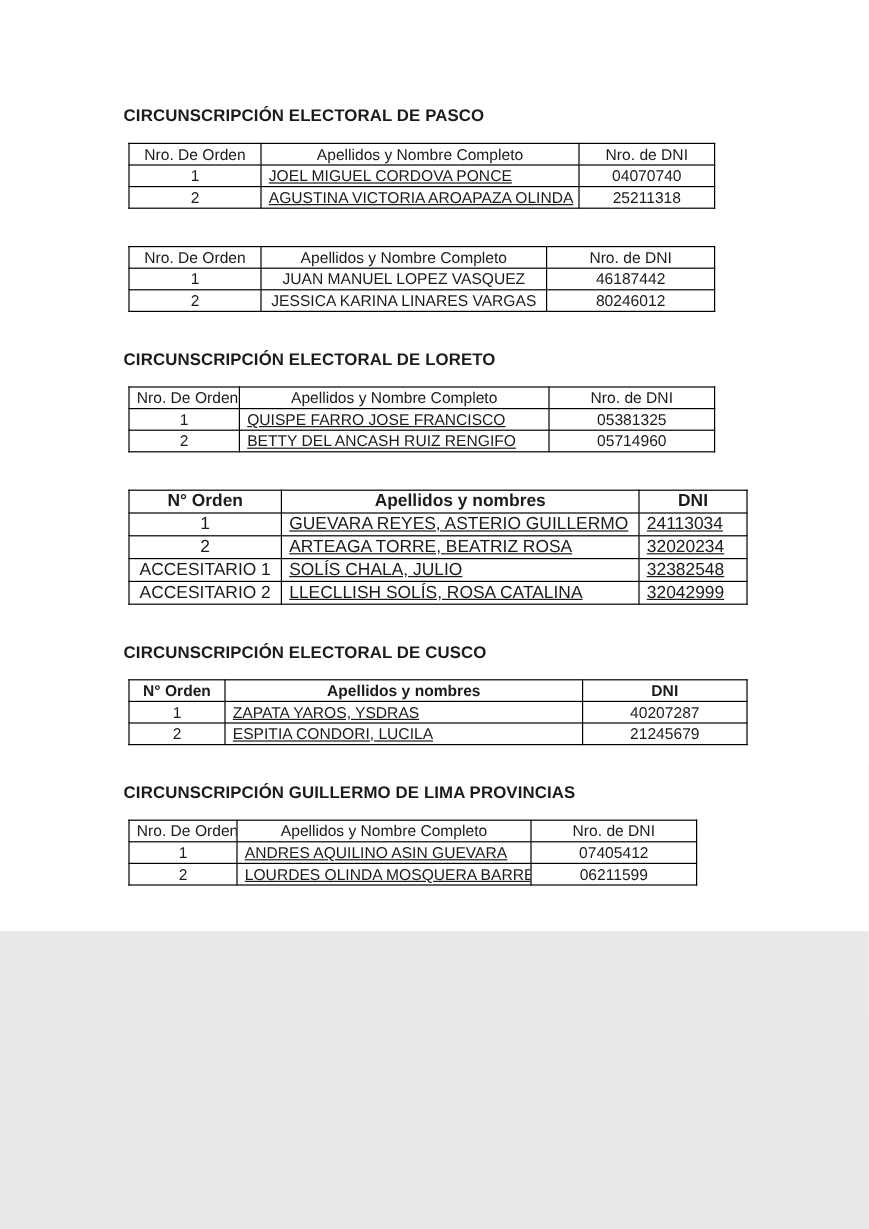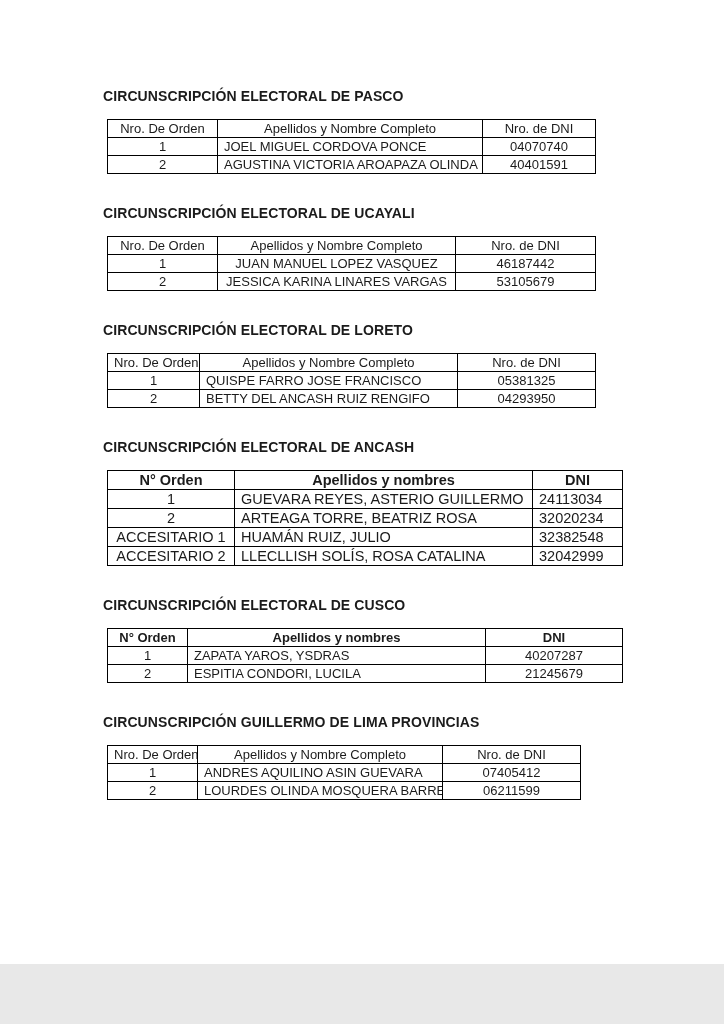--- a/index.html
+++ b/index.html
@@ -3,21 +3,21 @@
 <meta charset="utf-8">
 <style>
   html, body {
     margin: 0;
     padding: 0;
     background: #e8e8e8;
   }
   .page {
     position: relative;
     width: 724px;
-    height: 964px;
+    height: 776px;
     background: #ffffff;
     box-sizing: border-box;
     padding: 88px 0 0 103px;
     font-family: "Liberation Sans", sans-serif;
     color: #1b1b1b;
     overflow: hidden;
   }
   .section {
     margin-bottom: 31px;
   }
@@ -41,21 +41,21 @@
     padding: 1px 6px;
     white-space: nowrap;
     overflow: hidden;
     box-sizing: border-box;
   }
   .tbl-large th, .tbl-large td {
     font-size: 14.5px;
     line-height: 16px;
   }
   .tbl th.hdr-bold { font-weight: 700; }
-  .align-left   { text-align: left; }
+  .align-left   { text-align: left; text-decoration: underline; }
   .align-center { text-align: center; }
 </style>
 </head>
 <body>
 
 <div class="page">
   <div id="sections-root">
   <div class="section">
     <h2 class="section-title">CIRCUNSCRIPCIÓN ELECTORAL DE PASCO</h2>
     <table class="tbl" style="width: 488px;">
@@ -68,46 +68,45 @@
           </thead>
       <tbody>
             <tr>
               <td class="align-center">1</td>
               <td class="align-left">JOEL MIGUEL CORDOVA PONCE</td>
               <td class="align-center">04070740</td>
             </tr>
             <tr>
               <td class="align-center">2</td>
               <td class="align-left">AGUSTINA VICTORIA AROAPAZA OLINDA</td>
-              <td class="align-center">40401591</td>
-            </tr>
-          </tbody>
-    </table>
-  </div>
-
-  <div class="section">
-    <h2 class="section-title">CIRCUNSCRIPCIÓN ELECTORAL DE UCAYALI</h2>
+              <td class="align-center">25211318</td>
+            </tr>
+          </tbody>
+    </table>
+  </div>
+
+  <div class="section">
     <table class="tbl" style="width: 488px;">
       <thead>
             <tr>
               <th style="width: 110px;">Nro. De Orden</th>
               <th style="width: 238px;">Apellidos y Nombre Completo</th>
               <th style="width: 140px;">Nro. de DNI</th>
             </tr>
           </thead>
       <tbody>
             <tr>
               <td class="align-center">1</td>
               <td class="align-center">JUAN MANUEL LOPEZ VASQUEZ</td>
               <td class="align-center">46187442</td>
             </tr>
             <tr>
               <td class="align-center">2</td>
               <td class="align-center">JESSICA KARINA LINARES VARGAS</td>
-              <td class="align-center">53105679</td>
+              <td class="align-center">80246012</td>
             </tr>
           </tbody>
     </table>
   </div>
 
   <div class="section">
     <h2 class="section-title">CIRCUNSCRIPCIÓN ELECTORAL DE LORETO</h2>
     <table class="tbl" style="width: 488px;">
       <thead>
             <tr>
@@ -118,28 +117,27 @@
           </thead>
       <tbody>
             <tr>
               <td class="align-center">1</td>
               <td class="align-left">QUISPE FARRO JOSE FRANCISCO</td>
               <td class="align-center">05381325</td>
             </tr>
             <tr>
               <td class="align-center">2</td>
               <td class="align-left">BETTY DEL ANCASH RUIZ RENGIFO</td>
-              <td class="align-center">04293950</td>
-            </tr>
-          </tbody>
-    </table>
-  </div>
-
-  <div class="section">
-    <h2 class="section-title">CIRCUNSCRIPCIÓN ELECTORAL DE ANCASH</h2>
+              <td class="align-center">05714960</td>
+            </tr>
+          </tbody>
+    </table>
+  </div>
+
+  <div class="section">
     <table class="tbl tbl-large" style="width: 515px;">
       <thead>
             <tr>
               <th class="hdr-bold" style="width: 127px;">N° Orden</th>
               <th class="hdr-bold" style="width: 298px;">Apellidos y nombres</th>
               <th class="hdr-bold" style="width: 90px;">DNI</th>
             </tr>
           </thead>
       <tbody>
             <tr>
@@ -147,21 +145,21 @@
               <td class="align-left">GUEVARA REYES, ASTERIO GUILLERMO</td>
               <td class="align-left">24113034</td>
             </tr>
             <tr>
               <td class="align-center">2</td>
               <td class="align-left">ARTEAGA TORRE, BEATRIZ ROSA</td>
               <td class="align-left">32020234</td>
             </tr>
             <tr>
               <td class="align-center">ACCESITARIO 1</td>
-              <td class="align-left">HUAMÁN RUIZ, JULIO</td>
+              <td class="align-left">SOLÍS CHALA, JULIO</td>
               <td class="align-left">32382548</td>
             </tr>
             <tr>
               <td class="align-center">ACCESITARIO 2</td>
               <td class="align-left">LLECLLISH SOLÍS, ROSA CATALINA</td>
               <td class="align-left">32042999</td>
             </tr>
           </tbody>
     </table>
   </div>

